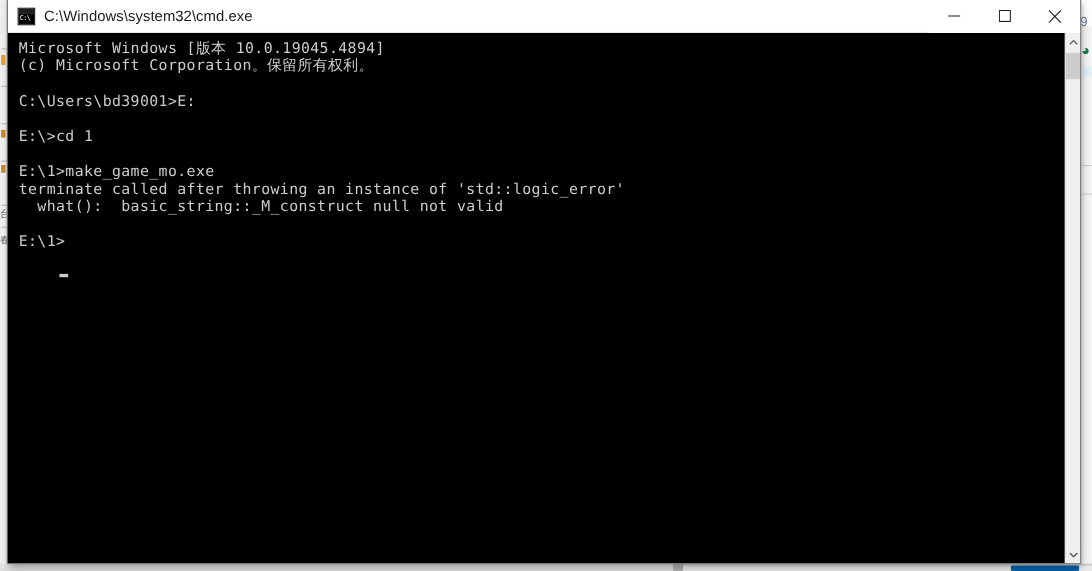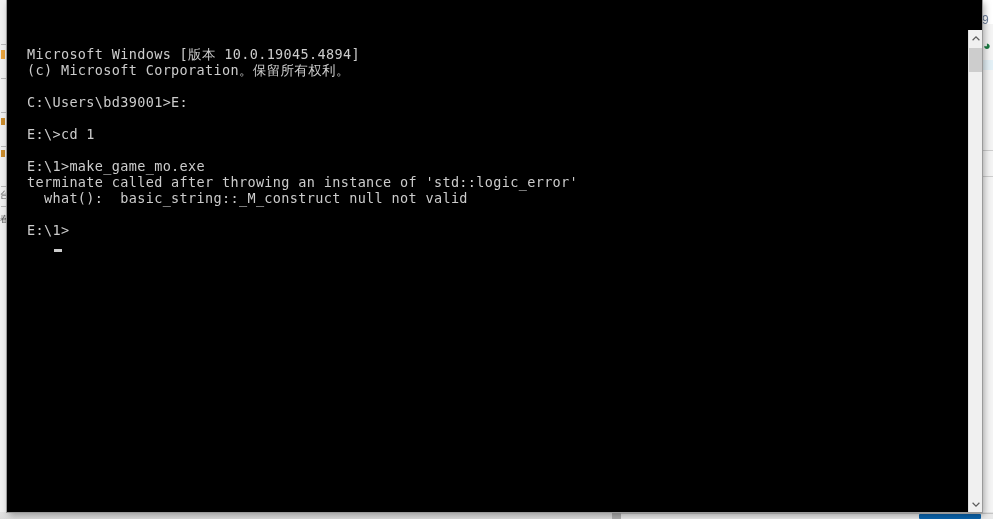--- a/index.html
+++ b/index.html
@@ -228,21 +228,21 @@
     top: 30px;
     width: 961px;
     height: 482px;
     background: #000000;
     overflow: hidden;
   }
   #console-text {
     position: absolute;
     left: 6px;
     top: 2px;
-    margin: 14px;
+    margin: 4px;
     color: #cccccc;
     font-family: "DejaVu Sans Mono", "Liberation Mono", monospace;
     font-size: 13.5px;
     line-height: 16px;
     white-space: pre;
     letter-spacing: 0.35px;
   }
   #console-cursor {
     position: absolute;
     left: 47px;
@@ -315,20 +315,46 @@
   <div class="bg-right-divider" style="top:176px;"></div>
 
   <div class="bg-bottom-bar"></div>
   <div class="bg-bottom-split"></div>
   <div class="bg-bottom-panel-r"></div>
   <div class="bg-blue-button"></div>
 </div>
 
 <div id="console-window">
 
+  <div id="title-bar">
+    <div class="title-icon">
+      <div class="bar"></div>
+      <div class="scr">C:\</div>
+    </div>
+    <div id="title-text">C:\Windows\system32\cmd.exe</div>
+
+    <div id="window-controls">
+      <button class="win-btn" title="Minimize">
+        <svg width="11" height="11" viewBox="0 0 11 11" aria-hidden="true">
+          <line x1="0" y1="5.5" x2="11" y2="5.5" stroke="#1b1b1b" stroke-width="1"></line>
+        </svg>
+      </button>
+      <button class="win-btn" title="Maximize">
+        <svg width="11" height="11" viewBox="0 0 11 11" aria-hidden="true">
+          <rect x="0.5" y="0.5" width="10" height="10" fill="none" stroke="#1b1b1b" stroke-width="1"></rect>
+        </svg>
+      </button>
+      <button class="win-btn" title="Close">
+        <svg width="12" height="12" viewBox="0 0 12 12" aria-hidden="true">
+          <line x1="0.5" y1="0.5" x2="11.5" y2="11.5" stroke="#1b1b1b" stroke-width="1"></line>
+          <line x1="11.5" y1="0.5" x2="0.5" y2="11.5" stroke="#1b1b1b" stroke-width="1"></line>
+        </svg>
+      </button>
+    </div>
+  </div>
 
   <div id="console-body">
     <pre id="console-text">Microsoft Windows [版本 10.0.19045.4894]
 (c) Microsoft Corporation。保留所有权利。
 
 C:\Users\bd39001&gt;E:
 
 E:\&gt;cd 1
 
 E:\1&gt;make_game_mo.exe

